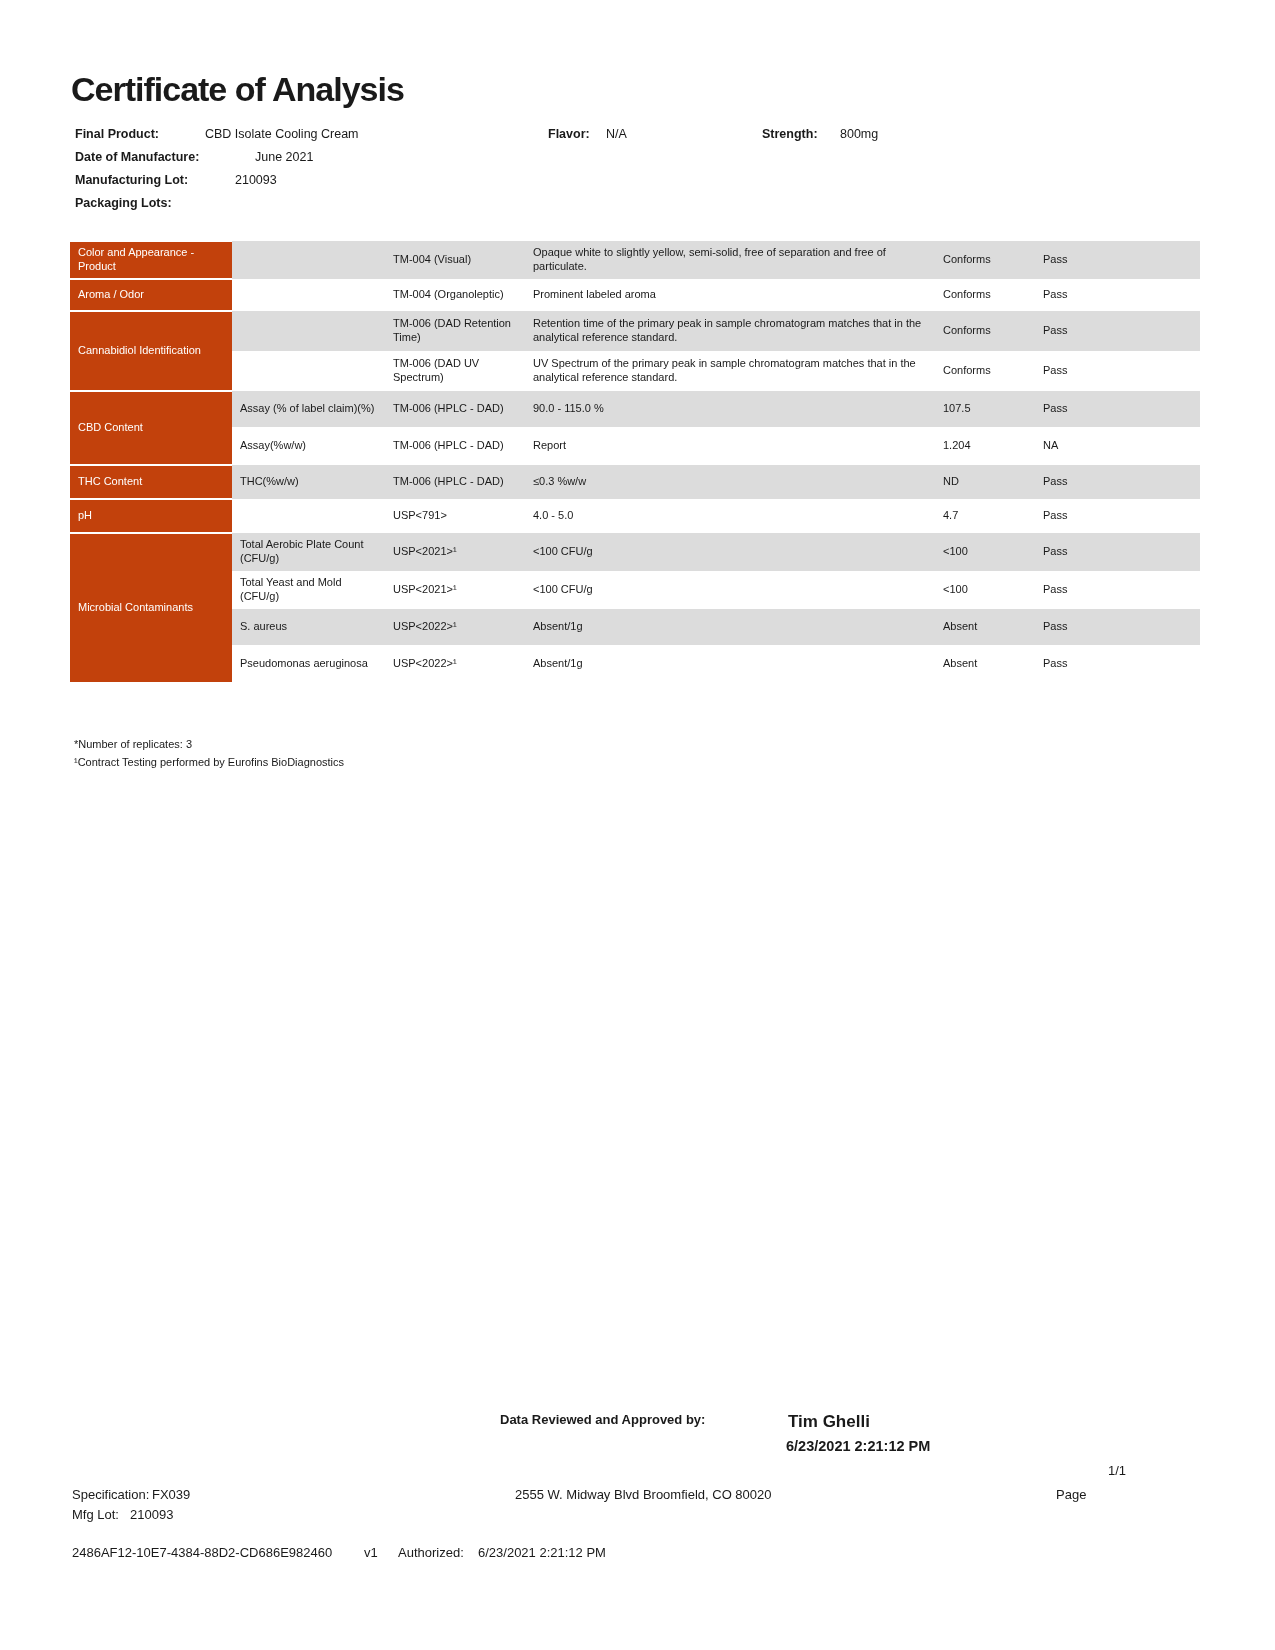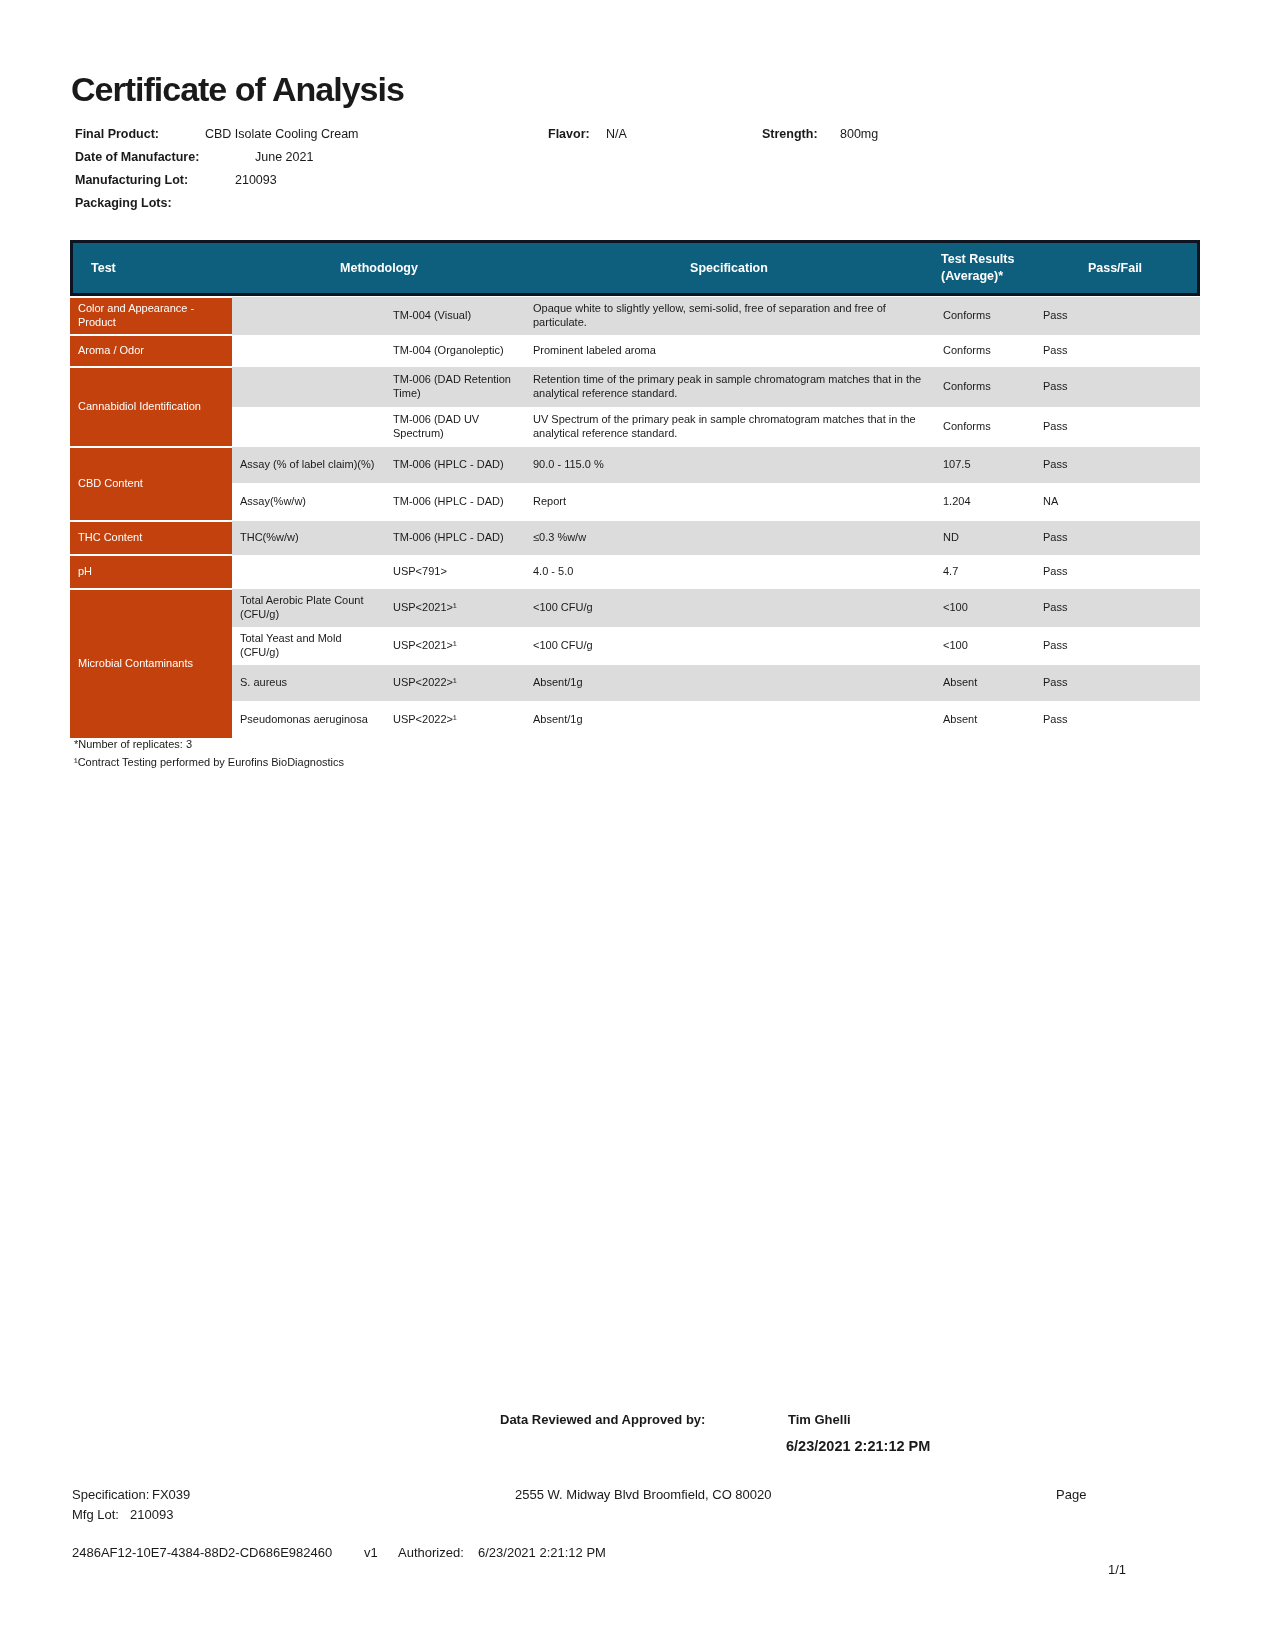--- a/index.html
+++ b/index.html
@@ -34,21 +34,21 @@
   }
   tr.shade td:not(.group){background:#DCDCDC;}
   td.param{padding-left:4px;white-space:normal;}
   td.method{padding-left:8px;white-space:normal;}
   td.spec{padding-left:10px;white-space:normal;}
   td.result{padding-left:8px;}
   td.pass{padding-left:66px;}
 
   .footnote{font-size:11px;}
   .approval-label{font-weight:bold;font-size:13px;}
-  .approval-name{font-weight:bold;font-size:13px;text-align:center;}
+  .approval-name{font-weight:bold;font-size:17px;text-align:center;}
   .approval-date{font-weight:bold;font-size:14.5px;}
   .ft{font-size:13px;}
 </style>
 </head>
 <body>
 
 <div class="page">
 
   <div class="abs doc-title">Certificate of Analysis</div>
 
@@ -62,27 +62,20 @@
   <span class="abs lbl" style="left:75px;top:150px;">Date of Manufacture:</span>
   <span class="abs val" style="left:255px;top:150px;">June 2021</span>
 
   <span class="abs lbl" style="left:75px;top:173px;">Manufacturing Lot:</span>
   <span class="abs val" style="left:235px;top:173px;">210093</span>
 
   <span class="abs lbl" style="left:75px;top:196px;">Packaging Lots:</span>
   <span class="abs val" style="left:215px;top:196px;"></span>
 
   <div class="table-wrap">
-    <div class="thead">
-      <div class="th th-test">Test</div>
-      <div class="th th-method">Methodology</div>
-      <div class="th th-spec">Specification</div>
-      <div class="th th-results">Test Results (Average)*</div>
-      <div class="th th-pass">Pass/Fail</div>
-    </div>
     <table class="body">
       <colgroup>
         <col style="width:162px">
           <col style="width:153px">
           <col style="width:140px">
         <col style="width:410px">
           <col style="width:100px">
           <col style="width:165px">
       </colgroup>
       <tbody>
@@ -185,21 +178,21 @@
   <div class="abs footnote" style="left:74px;top:756px;">¹Contract Testing performed by Eurofins BioDiagnostics</div>
 
   <span class="abs approval-label" style="left:500px;top:1412px;">Data Reviewed and Approved by:</span>
   <span class="abs approval-name" style="left:788px;top:1412px;">Tim Ghelli</span>
   <span class="abs approval-date" style="left:786px;top:1438px;">6/23/2021 2:21:12 PM</span>
 
   <span class="abs ft" style="left:72px;top:1487px;">Specification:</span>
   <span class="abs ft" style="left:152px;top:1487px;">FX039</span>
   <span class="abs ft" style="left:515px;top:1487px;">2555 W. Midway Blvd Broomfield, CO 80020</span>
   <span class="abs ft" style="left:1056px;top:1487px;">Page</span>
-  <span class="abs ft" style="left:1108px;top:1562px;">1/1</span>
+  <span class="abs ft" style="left:1108px;top:1463px;">1/1</span>
 
   <span class="abs ft" style="left:72px;top:1507px;">Mfg Lot:</span>
   <span class="abs ft" style="left:130px;top:1507px;">210093</span>
 
   <span class="abs ft" style="left:72px;top:1545px;">2486AF12-10E7-4384-88D2-CD686E982460</span>
   <span class="abs ft" style="left:364px;top:1545px;">v1</span>
   <span class="abs ft" style="left:398px;top:1545px;">Authorized:</span>
   <span class="abs ft" style="left:478px;top:1545px;">6/23/2021 2:21:12 PM</span>
 
 </div>

